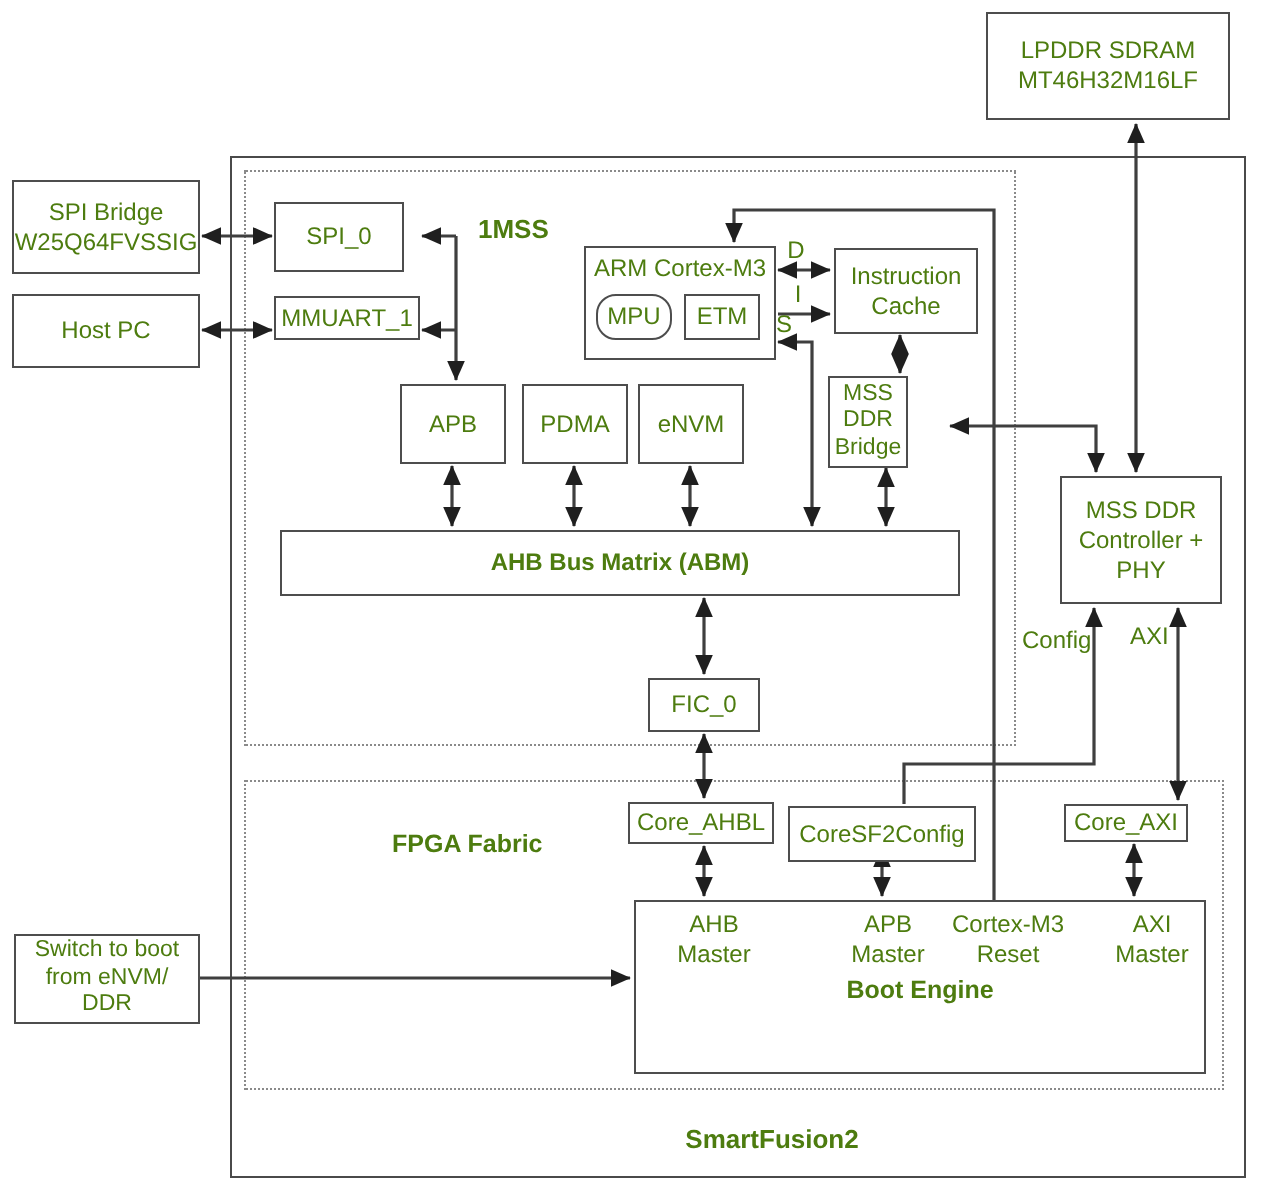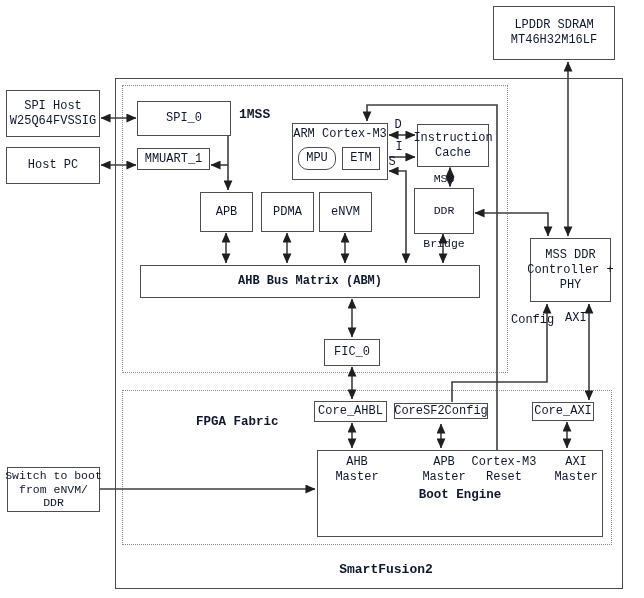--- a/index.html
+++ b/index.html
@@ -1,17 +1,17 @@
 <!DOCTYPE html>
 <html><head>
 <meta charset="utf-8">
 <style>
   html,body{margin:0;padding:0;background:#fff;}
   #stage{position:relative;width:644px;height:598px;background:#fff;overflow:hidden;
-         font-family:Liberation Mono, monospace;color:#0f172a;}
+         font-family:Liberation Sans, sans-serif;color:#4d7c0f;}
   .box{position:absolute;box-sizing:border-box;background:#fff;border:1.5px solid #4d4d4d;
        display:flex;flex-direction:column;align-items:center;justify-content:center;
        text-align:center;font-size:12px;line-height:15px;}
   .box .ln{display:block;white-space:nowrap;}
   .region{position:absolute;box-sizing:border-box;border:1px dotted #8a8a8a;background:transparent;}
   .chip{position:absolute;box-sizing:border-box;border:1.6px solid #4a4a4a;background:transparent;}
   .flabel{position:absolute;font-size:12px;white-space:nowrap;}
   .b{font-weight:bold;}
   .small{font-size:11.5px;line-height:13.5px;}
   svg.wires{position:absolute;left:0;top:0;pointer-events:none;}
@@ -59,54 +59,54 @@
       <path d="M567,422 V448" marker-start="url(#arr)" marker-end="url(#arr)"></path>
       <path d="M100,489 H315" marker-end="url(#arr)"></path>
     </g>
   </svg>
 
   <div class="box" style="left:493px;top:6px;width:122px;height:54px;">
     <span class="ln">LPDDR SDRAM</span>
     <span class="ln">MT46H32M16LF</span>
   </div>
   <div class="box" style="left:6px;top:90px;width:94px;height:47px;">
-    <span class="ln">SPI Host</span>
+    <span class="ln">SPI Bridge</span>
     <span class="ln">W25Q64FVSSIG</span>
   </div>
   <div class="box" style="left:6px;top:147px;width:94px;height:37px;">
     <span class="ln">Host PC</span>
   </div>
   <div class="box small" style="left:7px;top:467px;width:93px;height:45px;">
     <span class="ln">Switch to boot</span>
     <span class="ln">from eNVM/</span>
     <span class="ln">DDR</span>
   </div>
 
-  <div class="box" style="left:137px;top:101px;width:94px;height:35px;">
+  <div class="box" style="left:137px;top:101px;width:65px;height:35px;">
     <span class="ln">SPI_0</span>
   </div>
   <div class="box" style="left:137px;top:148px;width:73px;height:22px;">
     <span class="ln">MMUART_1</span>
   </div>
 
   <div class="box" style="left:292px;top:123px;width:96px;height:57px;justify-content:flex-start;padding-top:3px;">
     <span class="ln">ARM Cortex-M3</span>
   </div>
   <div class="box" style="left:298px;top:147px;width:38px;height:23px;border-radius:10px;">
     <span class="ln">MPU</span>
   </div>
   <div class="box" style="left:342px;top:147px;width:38px;height:23px;">
     <span class="ln">ETM</span>
   </div>
 
   <div class="box" style="left:417px;top:124px;width:72px;height:43px;">
     <span class="ln">Instruction</span>
     <span class="ln">Cache</span>
   </div>
-  <div class="box small" style="left:414px;top:188px;width:60px;height:46px;gap:19px;">
+  <div class="box small" style="left:414px;top:188px;width:40px;height:46px;">
     <span class="ln">MSS</span>
     <span class="ln">DDR</span>
     <span class="ln">Bridge</span>
   </div>
 
   <div class="box" style="left:200px;top:192px;width:53px;height:40px;">
     <span class="ln">APB</span>
   </div>
   <div class="box" style="left:261px;top:192px;width:53px;height:40px;">
     <span class="ln">PDMA</span>
@@ -125,21 +125,21 @@
 
   <div class="box" style="left:530px;top:238px;width:81px;height:64px;">
     <span class="ln">MSS DDR</span>
     <span class="ln">Controller +</span>
     <span class="ln">PHY</span>
   </div>
 
   <div class="box" style="left:314px;top:401px;width:73px;height:21px;">
     <span class="ln">Core_AHBL</span>
   </div>
-  <div class="box" style="left:394px;top:403px;width:94px;height:16px;">
+  <div class="box" style="left:394px;top:403px;width:94px;height:28px;">
     <span class="ln">CoreSF2Config</span>
   </div>
   <div class="box" style="left:532px;top:402px;width:62px;height:19px;">
     <span class="ln">Core_AXI</span>
   </div>
 
   <div class="box" style="left:317px;top:450px;width:286px;height:87px;justify-content:flex-start;">
     <div class="portlbl" style="left:39px;top:4px;">
       <span class="ln">AHB</span>
       <span class="ln">Master</span>

